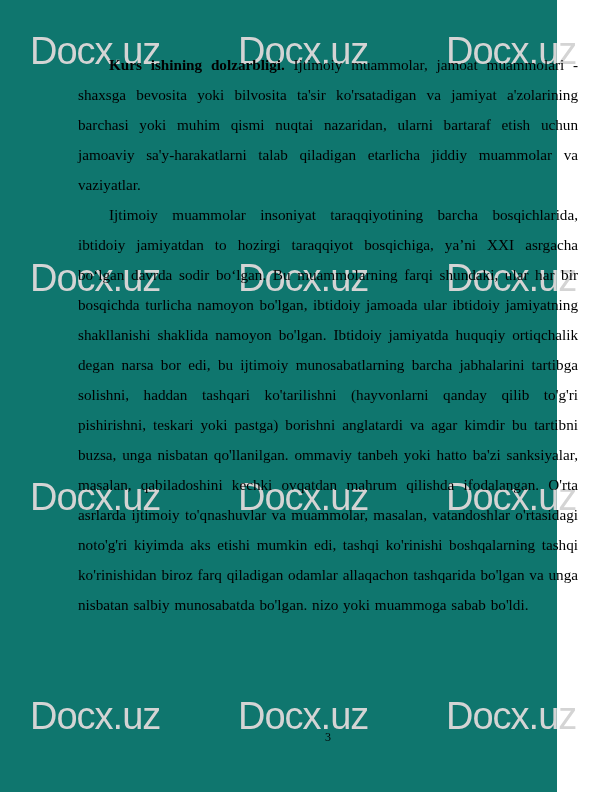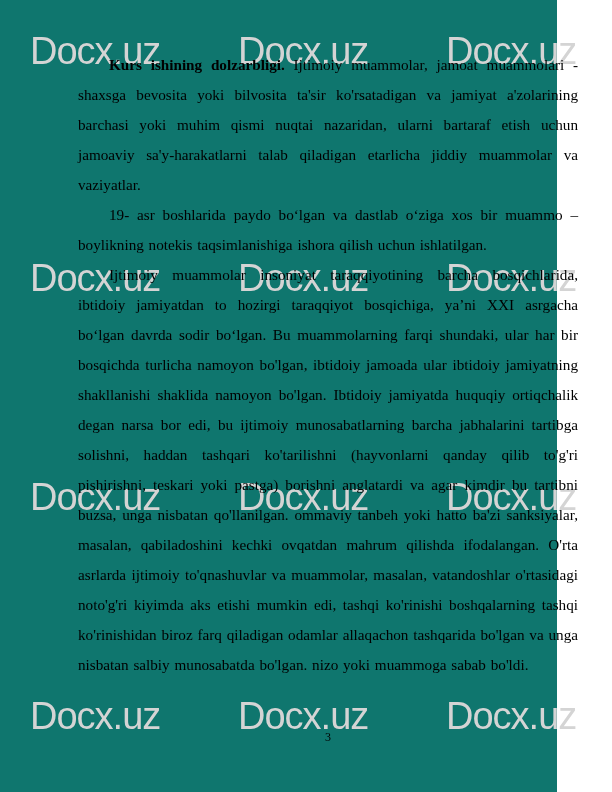--- a/index.html
+++ b/index.html
@@ -89,20 +89,19 @@
       <span class="watermark" style="top: 478px; left: 238px; color: rgb(212, 212, 212);">Docx.uz</span>
       <span class="watermark" style="top: 478px; left: 446px; color: rgb(212, 212, 212);">Docx.uz</span>
       <span class="watermark" style="top: 697px; left: 30px; color: rgb(212, 212, 212);">Docx.uz</span>
       <span class="watermark" style="top: 697px; left: 238px; color: rgb(212, 212, 212);">Docx.uz</span>
       <span class="watermark" style="top: 697px; left: 446px; color: rgb(212, 212, 212);">Docx.uz</span>
     </div>
 
   <div class="content">
     <div class="body-text" id="body-text">
         <p><span class="lead-bold">Kurs ishining dolzarbligi.</span> Ijtimoiy muammolar, jamoat muammolari - shaxsga bevosita yoki bilvosita ta'sir ko'rsatadigan va jamiyat a'zolarining barchasi yoki muhim qismi nuqtai nazaridan, ularni bartaraf etish uchun jamoaviy sa'y-harakatlarni talab qiladigan etarlicha jiddiy muammolar va vaziyatlar.</p>
-        <p>19- asr boshlarida paydo bo‘lgan va dastlab o‘ziga xos bir muammo – boylikning notekis taqsimlanishiga ishora qilish uchun ishlatilgan.</p>
         <p>Ijtimoiy muammolar insoniyat taraqqiyotining barcha bosqichlarida, ibtidoiy jamiyatdan to hozirgi taraqqiyot bosqichiga, ya’ni XXI asrgacha bo‘lgan davrda sodir bo‘lgan. Bu muammolarning farqi shundaki, ular har bir bosqichda turlicha namoyon bo'lgan, ibtidoiy jamoada ular ibtidoiy jamiyatning shakllanishi shaklida namoyon bo'lgan. Ibtidoiy jamiyatda huquqiy ortiqchalik degan narsa bor edi, bu ijtimoiy munosabatlarning barcha jabhalarini tartibga solishni, haddan tashqari ko'tarilishni (hayvonlarni qanday qilib to'g'ri pishirishni, teskari yoki pastga) borishni anglatardi va agar kimdir bu tartibni buzsa, unga nisbatan qo'llanilgan. ommaviy tanbeh yoki hatto ba'zi sanksiyalar, masalan, qabiladoshini kechki ovqatdan mahrum qilishda ifodalangan. O'rta asrlarda ijtimoiy to'qnashuvlar va muammolar, masalan, vatandoshlar o'rtasidagi noto'g'ri kiyimda aks etishi mumkin edi, tashqi ko'rinishi boshqalarning tashqi ko'rinishidan biroz farq qiladigan odamlar allaqachon tashqarida bo'lgan va unga nisbatan salbiy munosabatda bo'lgan. nizo yoki muammoga sabab bo'ldi.</p>
       </div>
   </div>
 
   <div class="page-number">3</div>
 
 </div>
 
 </body></html>

